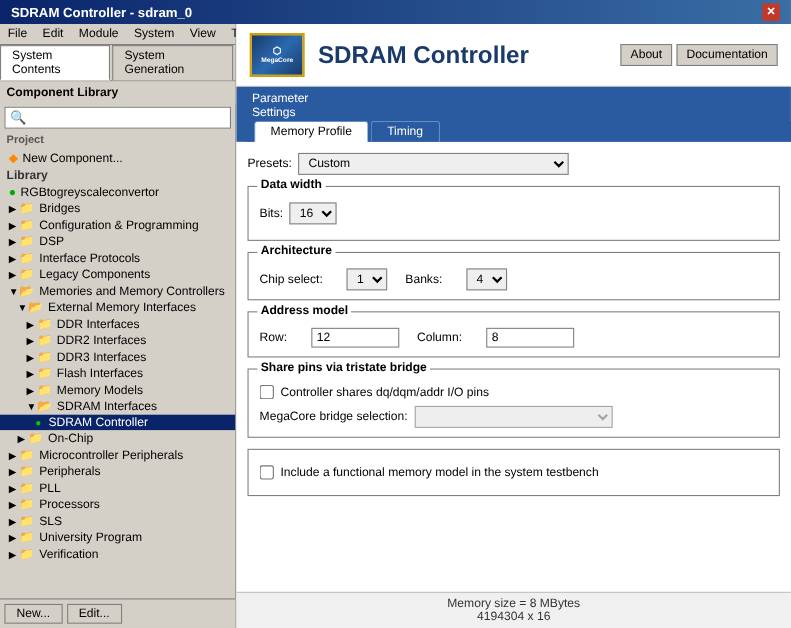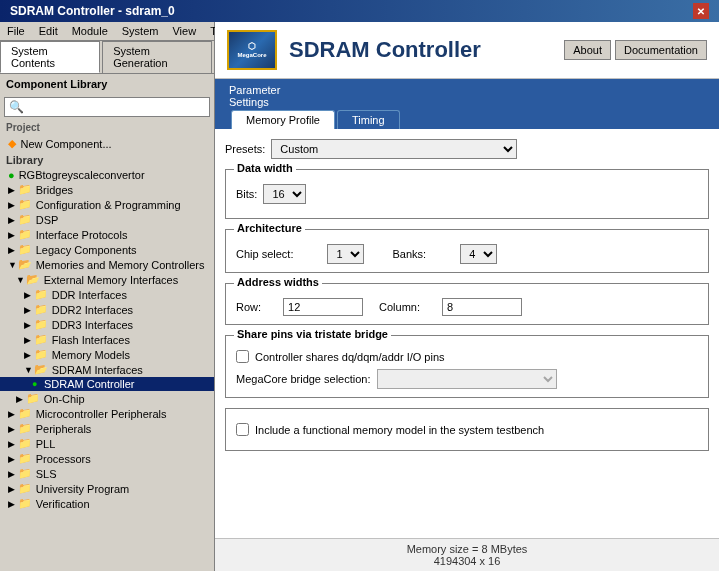--- a/index.html
+++ b/index.html
@@ -253,21 +253,21 @@
     .field-input {
       font-size: 11px;
       padding: 2px 4px;
       border: 1px solid #808080;
       width: 80px;
     }
 
     .arch-row {
       display: flex;
       align-items: center;
-      gap: 28px;
+      gap: 16px;
     }
 
     .addr-row {
       display: flex;
       align-items: center;
       gap: 16px;
     }
 
     .checkbox-row {
       display: flex;
@@ -496,20 +496,24 @@
         <span class="folder-icon">📁</span>
         <span class="tree-label">University Program</span>
       </div>
       <div class="tree-item tree-indent-1">
         <span class="expand-icon">▶</span>
         <span class="folder-icon">📁</span>
         <span class="tree-label">Verification</span>
       </div>
     </div>
 
+    <div class="bottom-buttons">
+      <button class="btn-small">New...</button>
+      <button class="btn-small">Edit...</button>
+    </div>
   </div>
 
   <div class="right-panel">
 
     <div class="sdram-header">
       <div class="megacore-logo">
         <div style="text-align:center; font-size:6px; line-height:1.2;">
           <div style="font-size:9px; font-weight:bold;">⬡</div>
           <div>MegaCore</div>
         </div>
@@ -564,21 +568,21 @@
           </select>
           <span class="field-label">Banks:</span>
           <select class="field-select">
             <option>2</option>
             <option selected="">4</option>
           </select>
         </div>
       </div>
 
       <div class="frame-section">
-        <span class="frame-legend">Address widths</span>
+        <span class="frame-legend">Address model</span>
         <div class="addr-row">
           <span class="field-label">Row:</span>
           <input class="field-input" type="text" value="12" style="">
           <span class="field-label">Column:</span>
           <input class="field-input" type="text" value="8" style="">
         </div>
       </div>
 
       <div class="frame-section">
         <span class="frame-legend">Share pins via tristate bridge</span>

